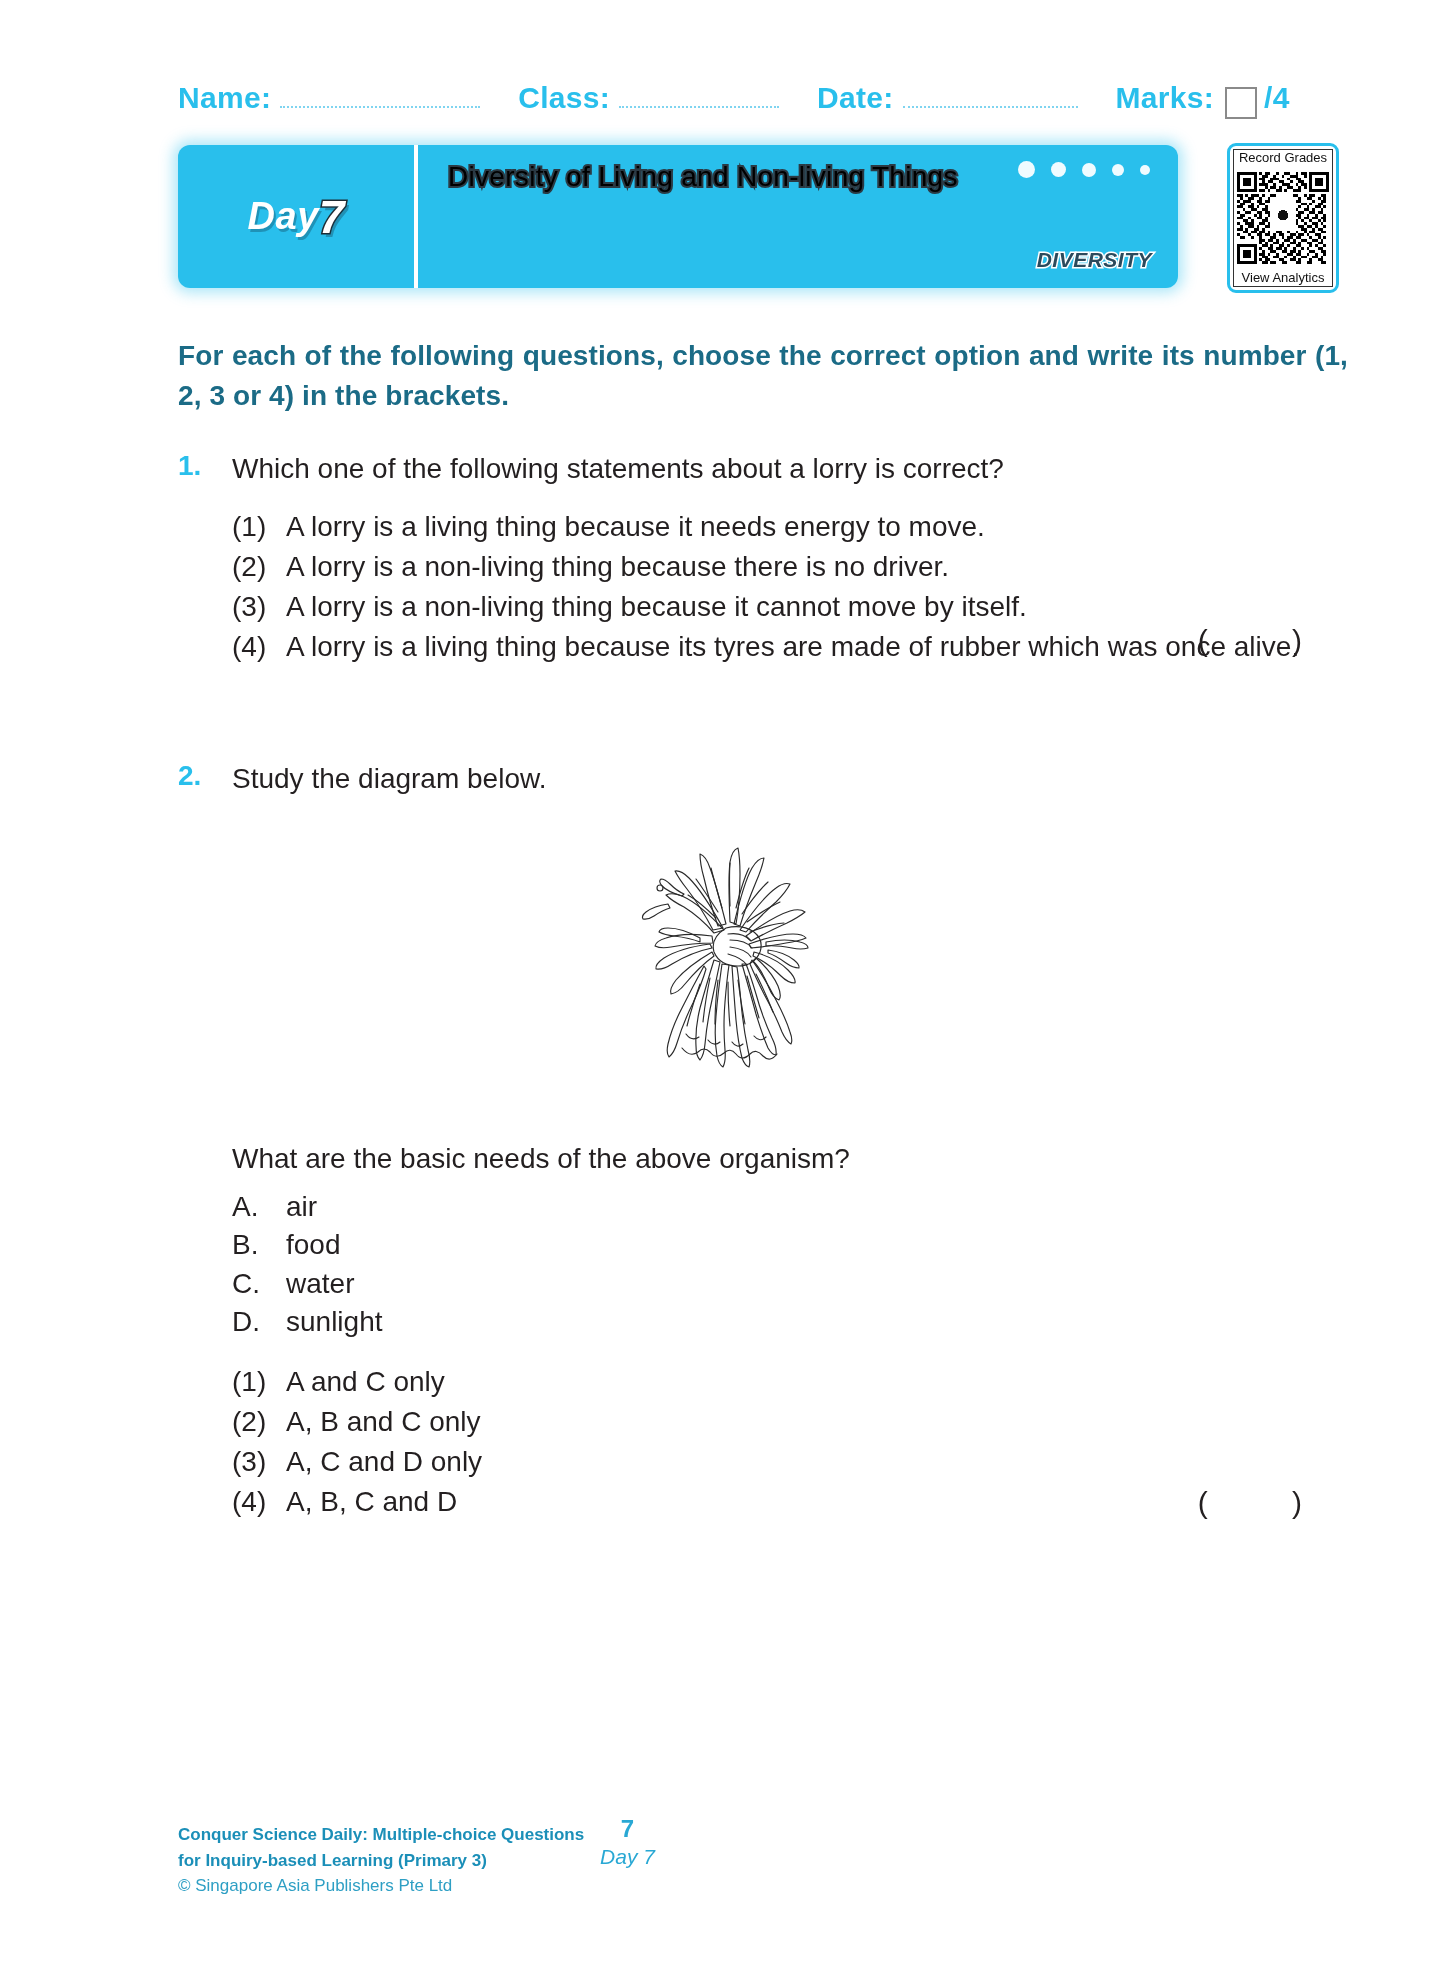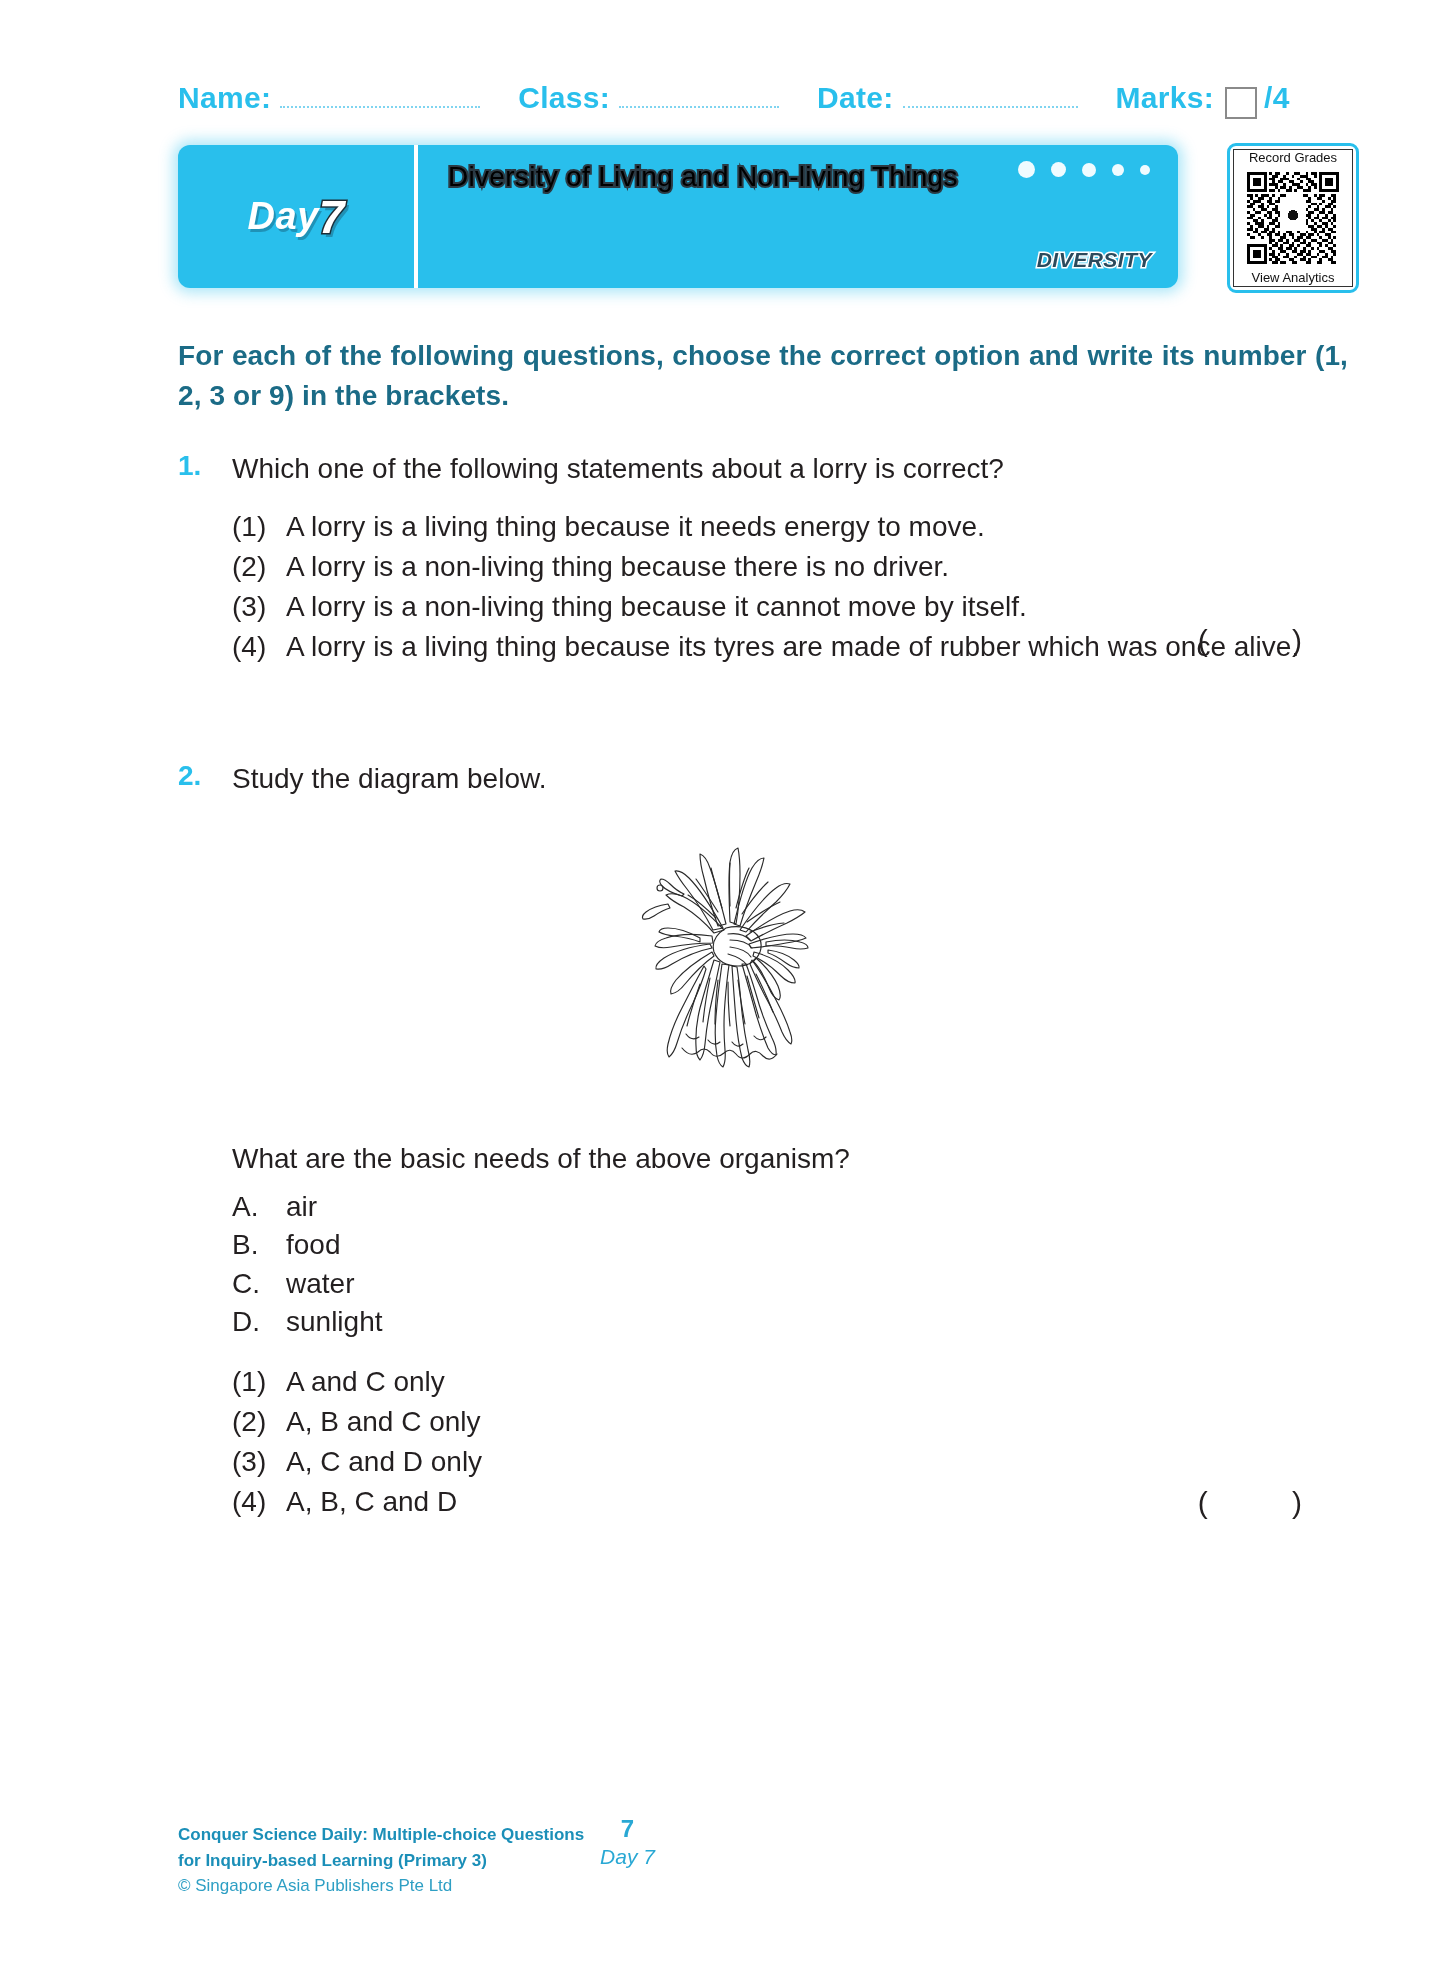--- a/index.html
+++ b/index.html
@@ -133,21 +133,21 @@
     -webkit-text-stroke: 3px #ffffff;
     paint-order: stroke fill;
     letter-spacing: 0.5px;
   }
 
   
   .qrbox {
     position: absolute;
     left: 1227px;
     top: 143px;
-    width: 132px;
+    width: 112px;
     height: 150px;
     border: 3px solid #29BFEC;
     border-radius: 9px;
     background: #fff;
     padding: 3px;
   }
   .qrinner {
     width: 100%; height: 100%;
     border: 1px solid #333;
     display: flex;
@@ -562,21 +562,21 @@
           <rect x="25" y="32" width="2" height="1"></rect>
             <rect x="30" y="32" width="2" height="1"></rect>
         </g>
         <rect x="12" y="12" width="9" height="9" fill="#fff"></rect>
         <circle cx="16.5" cy="15.5" r="1.9" fill="#111"></circle>
       </svg>
       <div class="qrcap">View Analytics</div>
     </div>
   </div>
 
-  <div class="instruction">For each of the following questions, choose the correct option and write its number (1, 2, 3 or 9) in the brackets.</div>
+  <div class="instruction">For each of the following questions, choose the correct option and write its number (1, 2, 3 or 4) in the brackets.</div>
 
   <div class="q" style="top:450px;">
     <div class="qhead">
       <span class="qnum">1.</span>
       <span class="qtext">Which one of the following statements about a lorry is correct?</span>
     </div>
     <div class="optlist">
       <div class="opt">
         <span class="optnum">(1)</span>
         <span class="opttext">A lorry is a living thing because it needs energy to move.</span>

